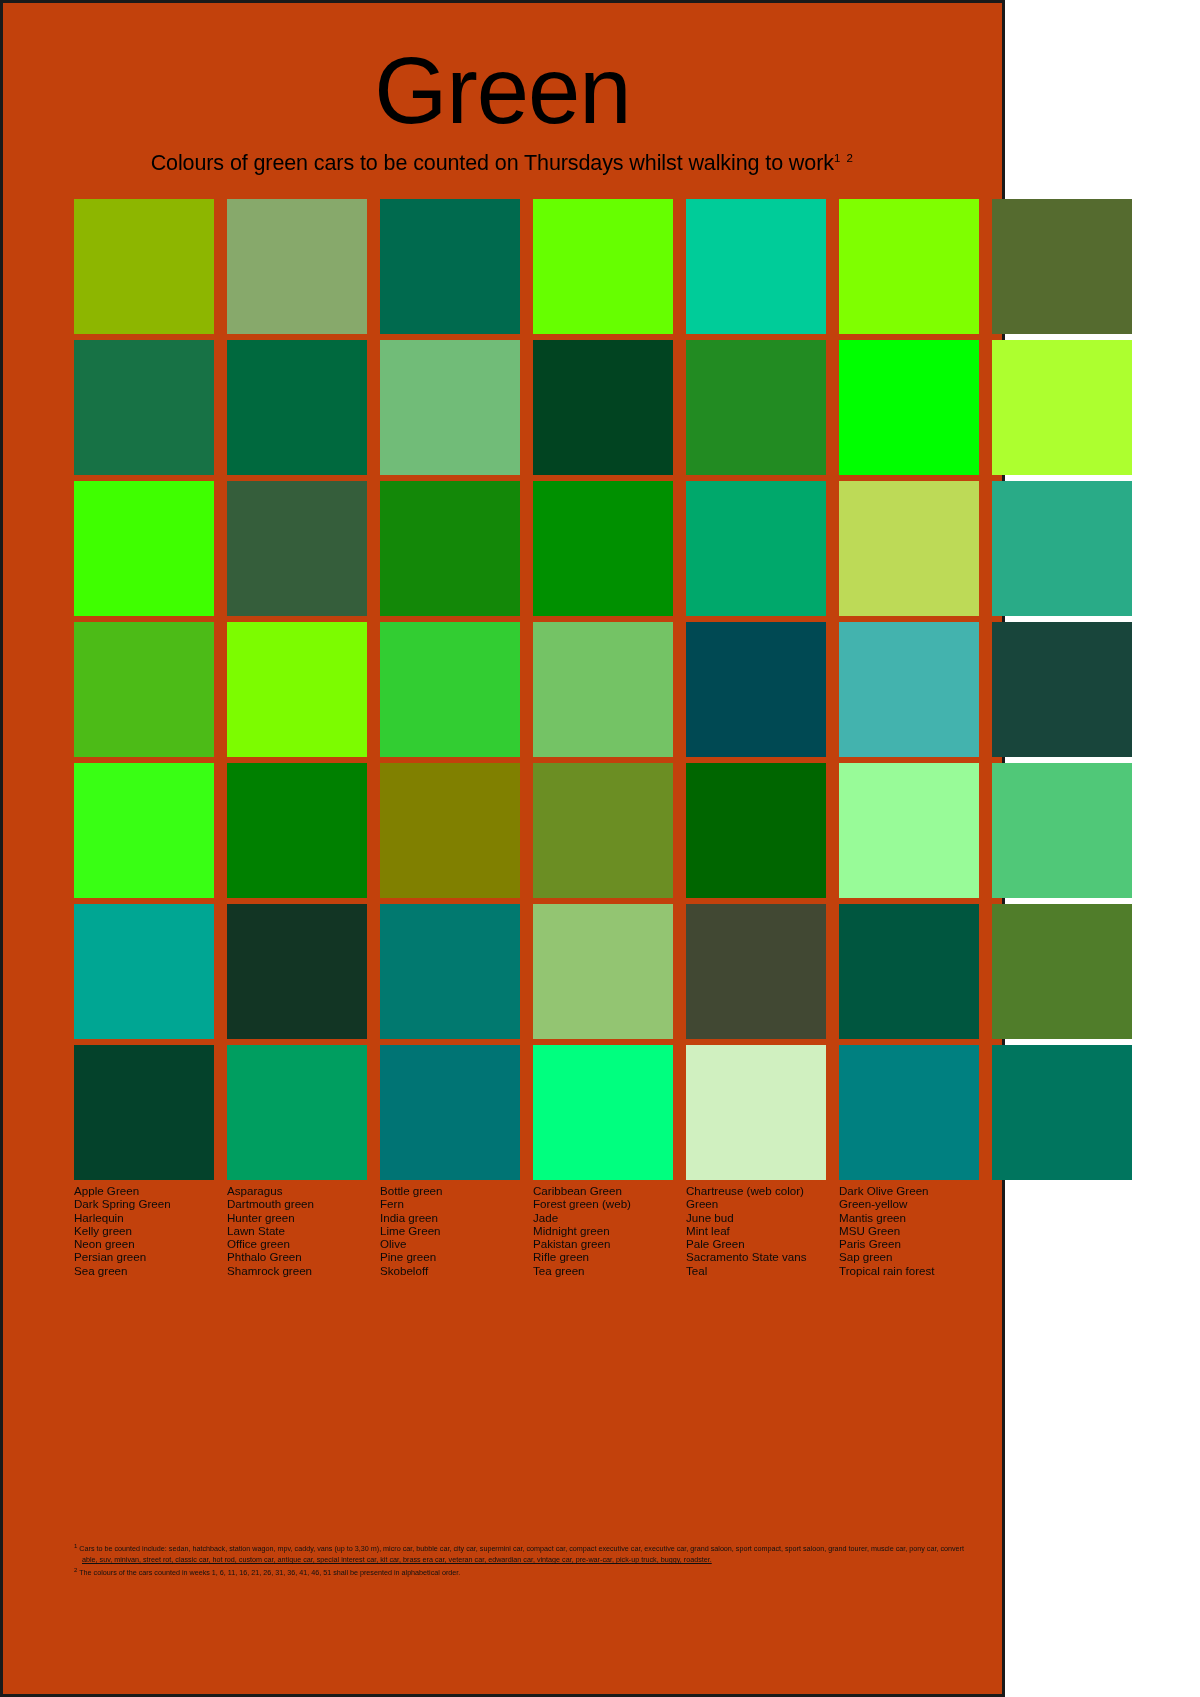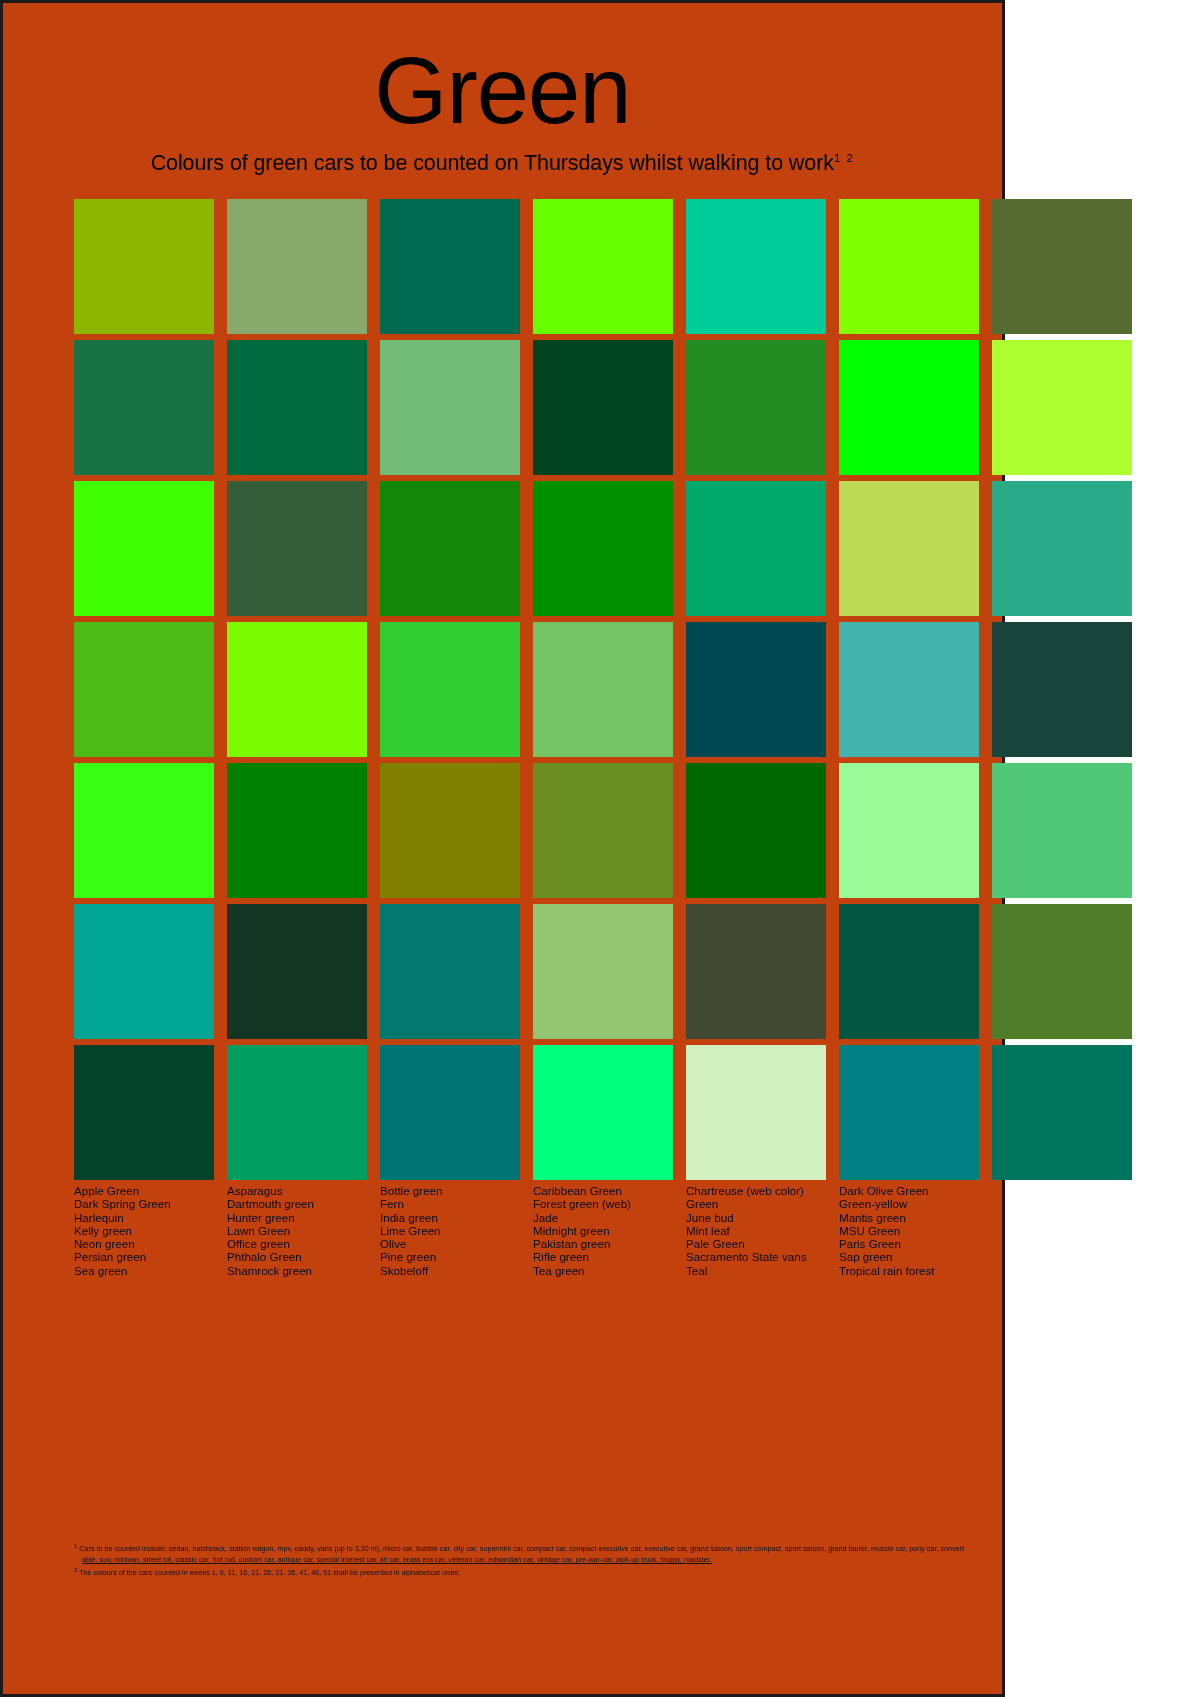--- a/index.html
+++ b/index.html
@@ -188,21 +188,21 @@
         <div class="name-item">Harlequin</div>
         <div class="name-item">Kelly green</div>
         <div class="name-item">Neon green</div>
         <div class="name-item">Persian green</div>
         <div class="name-item">Sea green</div>
       </div>
       <div class="name-col">
         <div class="name-item">Asparagus</div>
         <div class="name-item">Dartmouth green</div>
         <div class="name-item">Hunter green</div>
-        <div class="name-item">Lawn Green</div>
+        <div class="name-item">Lawn State</div>
         <div class="name-item">Office green</div>
         <div class="name-item">Phthalo Green</div>
         <div class="name-item">Shamrock green</div>
       </div>
       <div class="name-col">
         <div class="name-item">Bottle green</div>
         <div class="name-item">Fern</div>
         <div class="name-item">India green</div>
         <div class="name-item">Lime Green</div>
         <div class="name-item">Olive</div>

